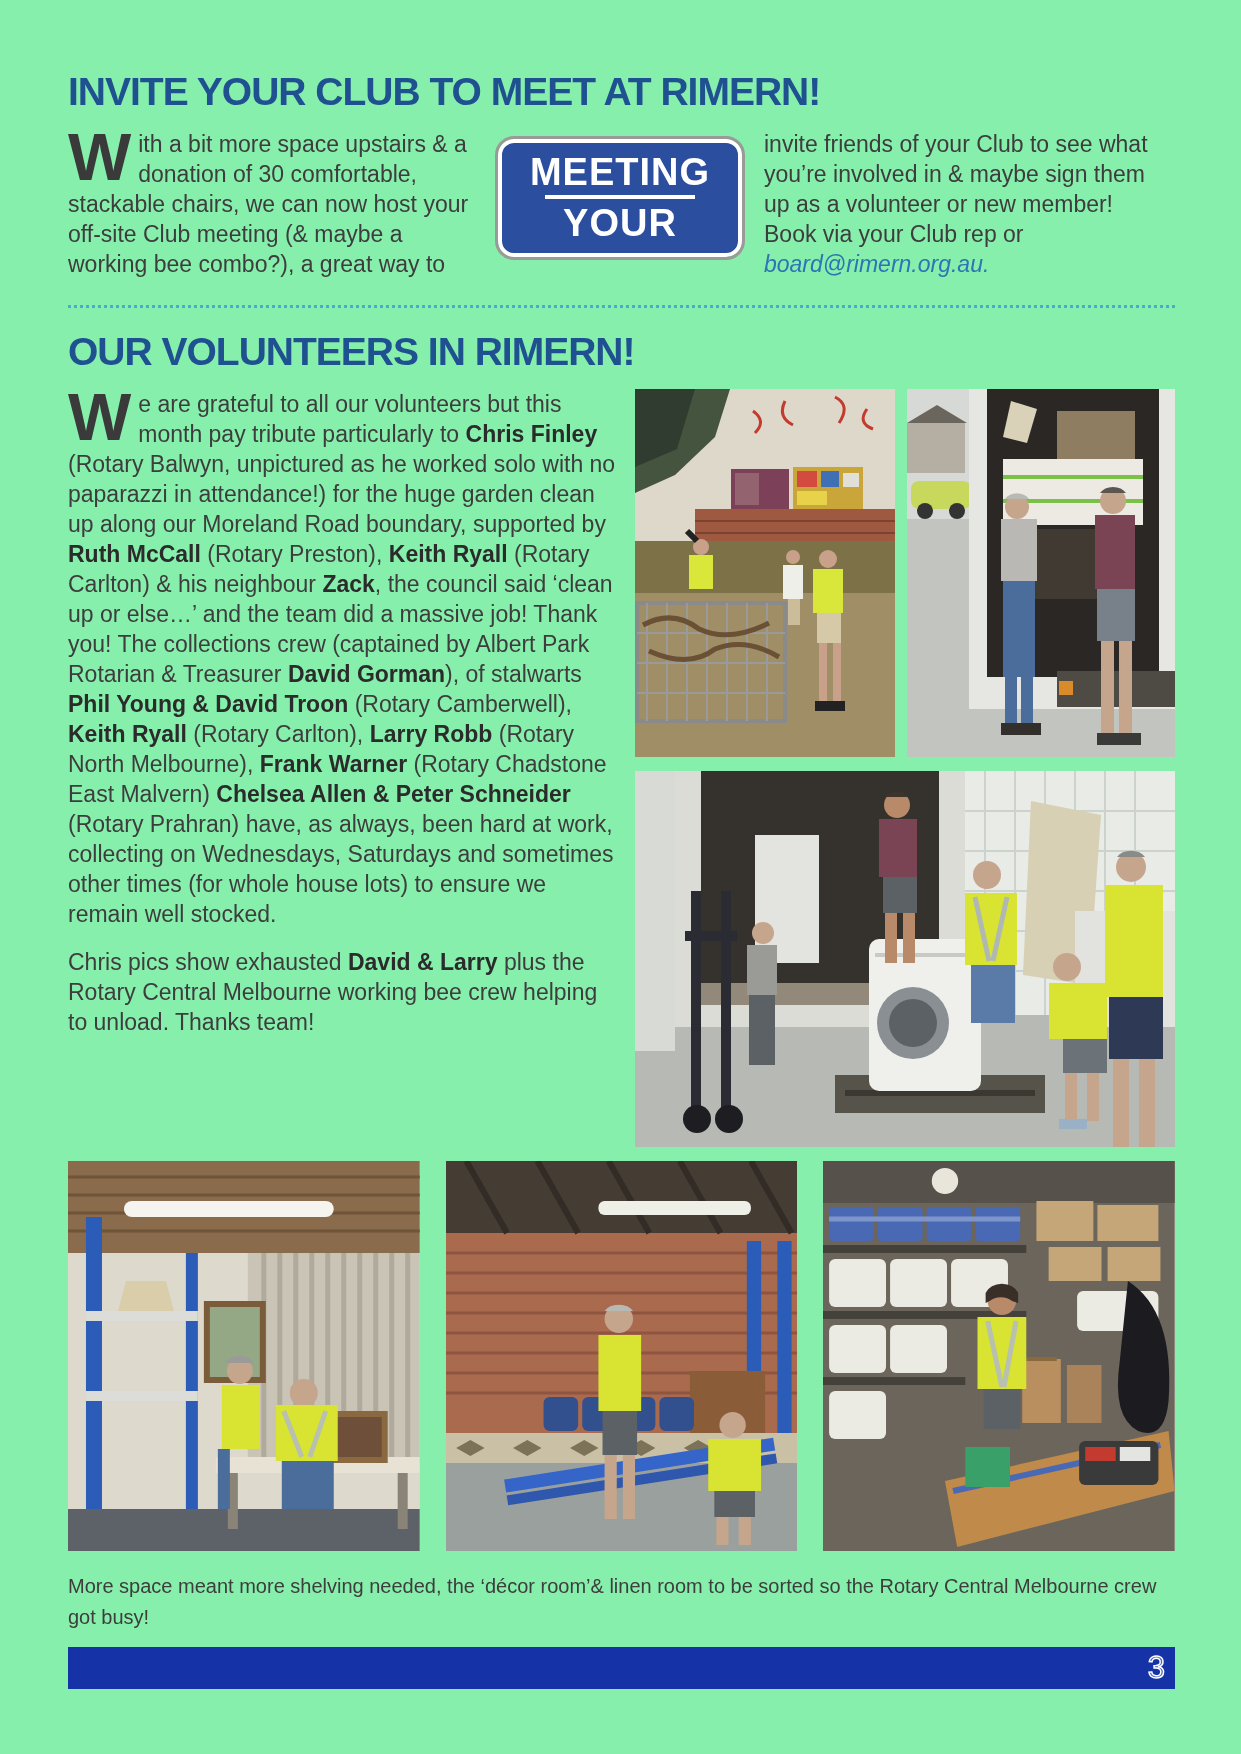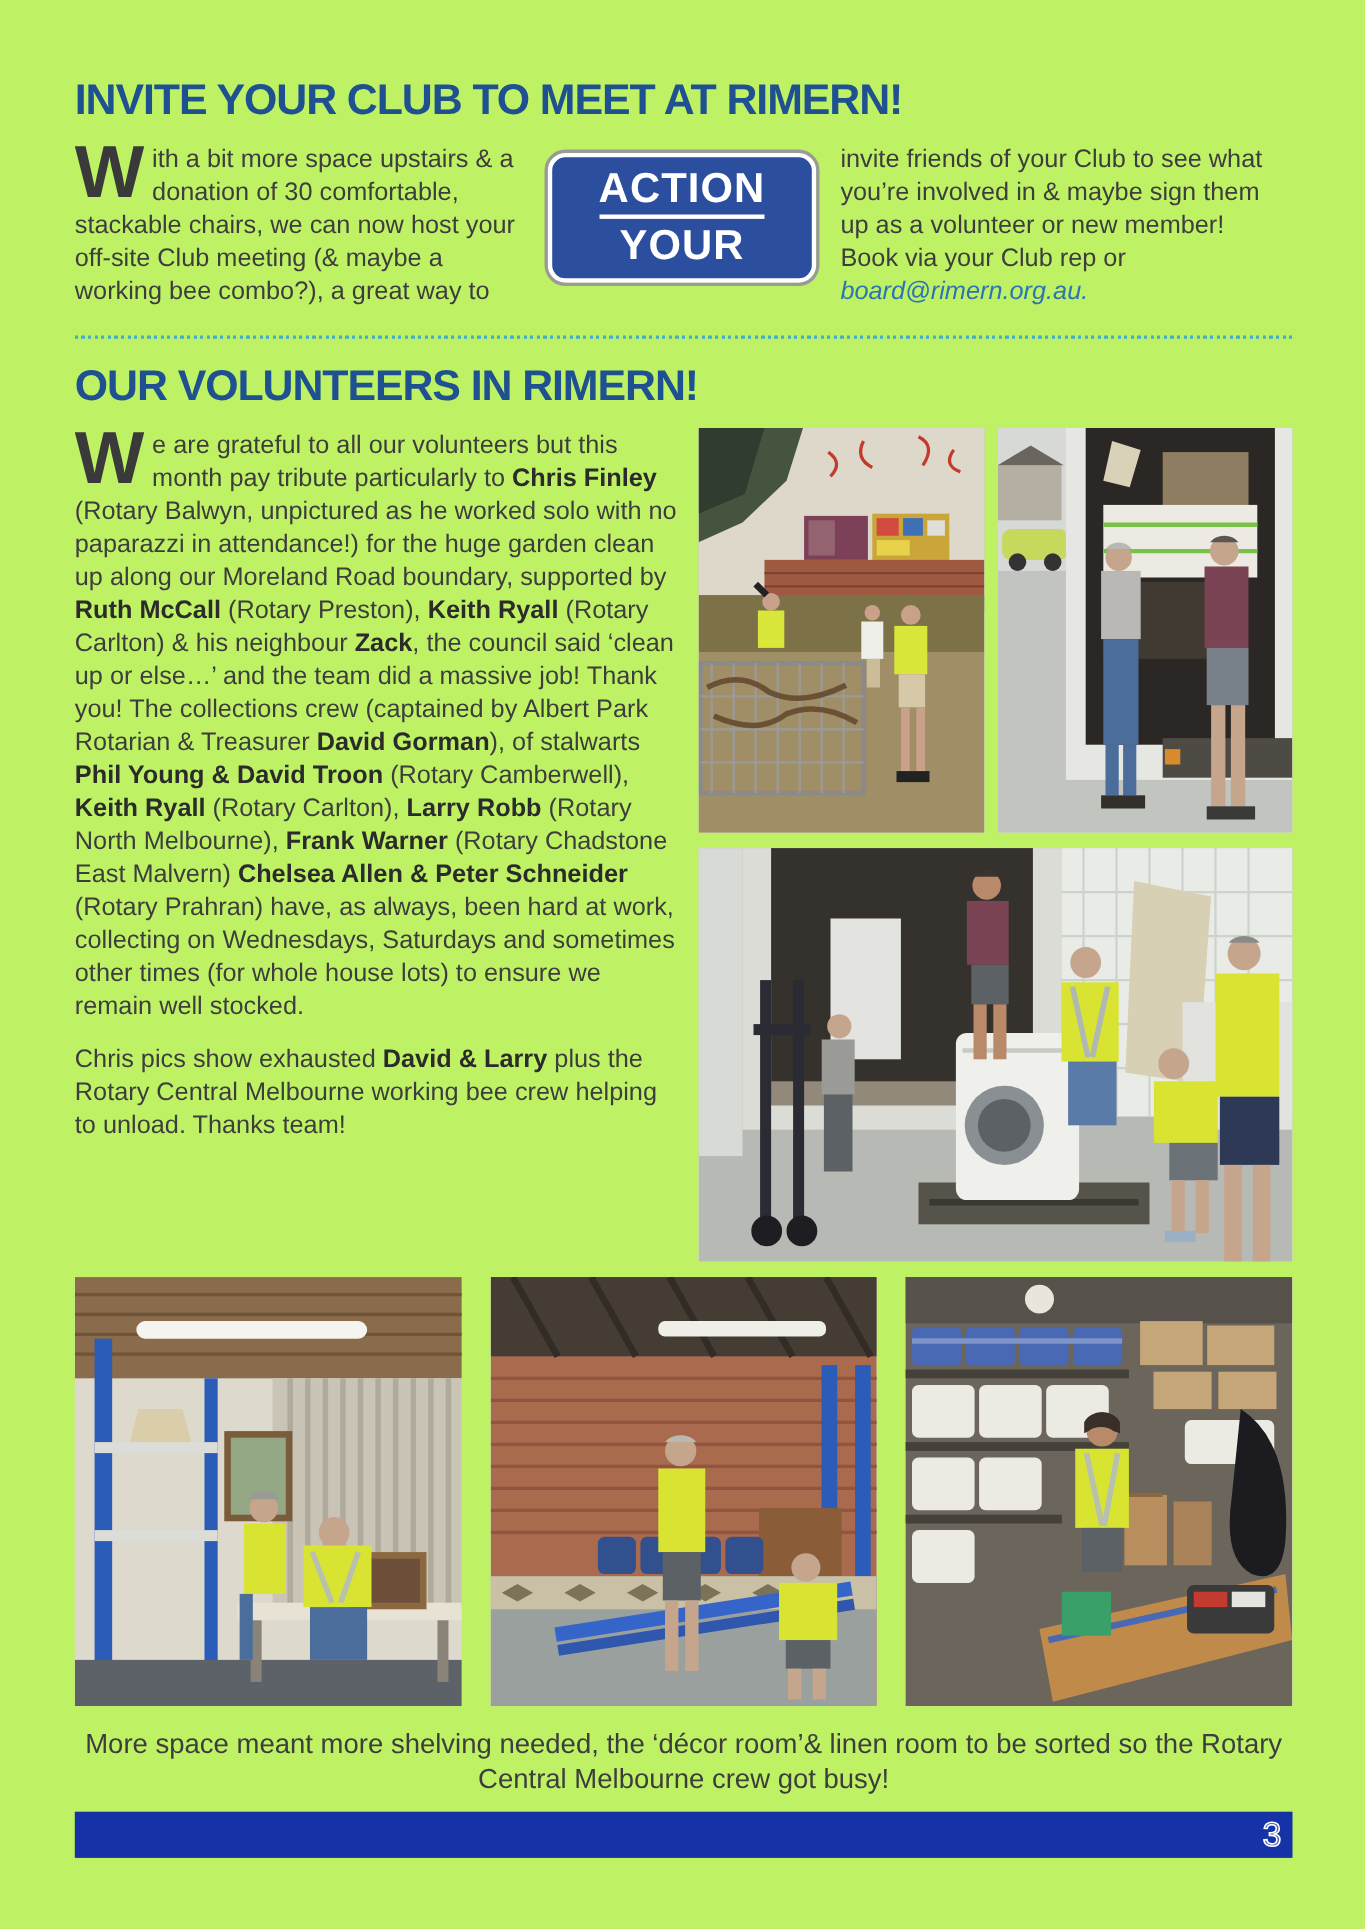--- a/index.html
+++ b/index.html
@@ -1,19 +1,19 @@
 <!DOCTYPE html>
 <html><head>
 <meta charset="utf-8">
 <style>
   html,body{margin:0;padding:0;background:#ffffff;}
   .page{
     position:relative;
     width:1241px;height:1754px;
-    background:#bef264;
+    background:#86efac;
     font-family:"Liberation Sans", sans-serif;
     color:#3d3d3d;
     overflow:hidden;
     box-sizing:border-box;
     padding:72px 66px 0 68px;
   }
   h1{
     font-size:39px;
     font-weight:700;
     letter-spacing:-1px;
@@ -61,21 +61,21 @@
   .vol-text p{margin:0 0 18px 0;}
   .vol-photos{width:540px;margin-left:15px;}
   .photo{background:#d8d5cc;overflow:hidden;}
   .photo svg{display:block;width:100%;height:100%;}
   .prow1{display:flex;gap:12px;}
   .p-garden{width:260px;height:368px;}
   .p-truck{width:268px;height:368px;}
   .p-washer{width:540px;height:376px;margin-top:14px;}
   .prow3{display:flex;gap:26px;margin-top:14px;}
   .prow3 .photo{flex:1 1 0;height:390px;}
-  .caption{margin-top:20px;font-size:25px;line-height:31px;text-align:center;}
+  .caption{margin-top:20px;font-size:20px;line-height:31px;}
   
   .footer-bar{
     margin-top:14px;
     height:42px;
     background:#1533a6;
     display:flex;align-items:center;justify-content:flex-end;
     padding-right:10px;box-sizing:border-box;
   }
   .page-num{
     font-size:31px;font-weight:400;
@@ -90,21 +90,21 @@
 
   <h1>INVITE YOUR CLUB TO MEET AT RIMERN!</h1>
 
   <div class="invite-row">
     <div class="invite-left bodytext">
       <span class="dropcap">W</span><span><span>ith a bit more space upstairs &amp; a donation of 30 comfortable, stackable chairs, we can now host your off-site Club meeting (&amp; maybe a working bee combo?), a great way to</span></span>
     </div>
 
     <div class="sign-wrap">
       <div class="sign">
-        <div class="sign-line">ACTION</div>
+        <div class="sign-line">MEETING</div>
         <div class="sign-rule"></div>
         <div class="sign-line">YOUR</div>
       </div>
     </div>
 
     <div class="invite-right bodytext">
       <span><span>invite friends of your Club to see what you’re involved in &amp; maybe sign them up as a volunteer or new member! Book via your Club rep or </span><span class="run-link">board@rimern.org.au.</span></span>
     </div>
   </div>
 

